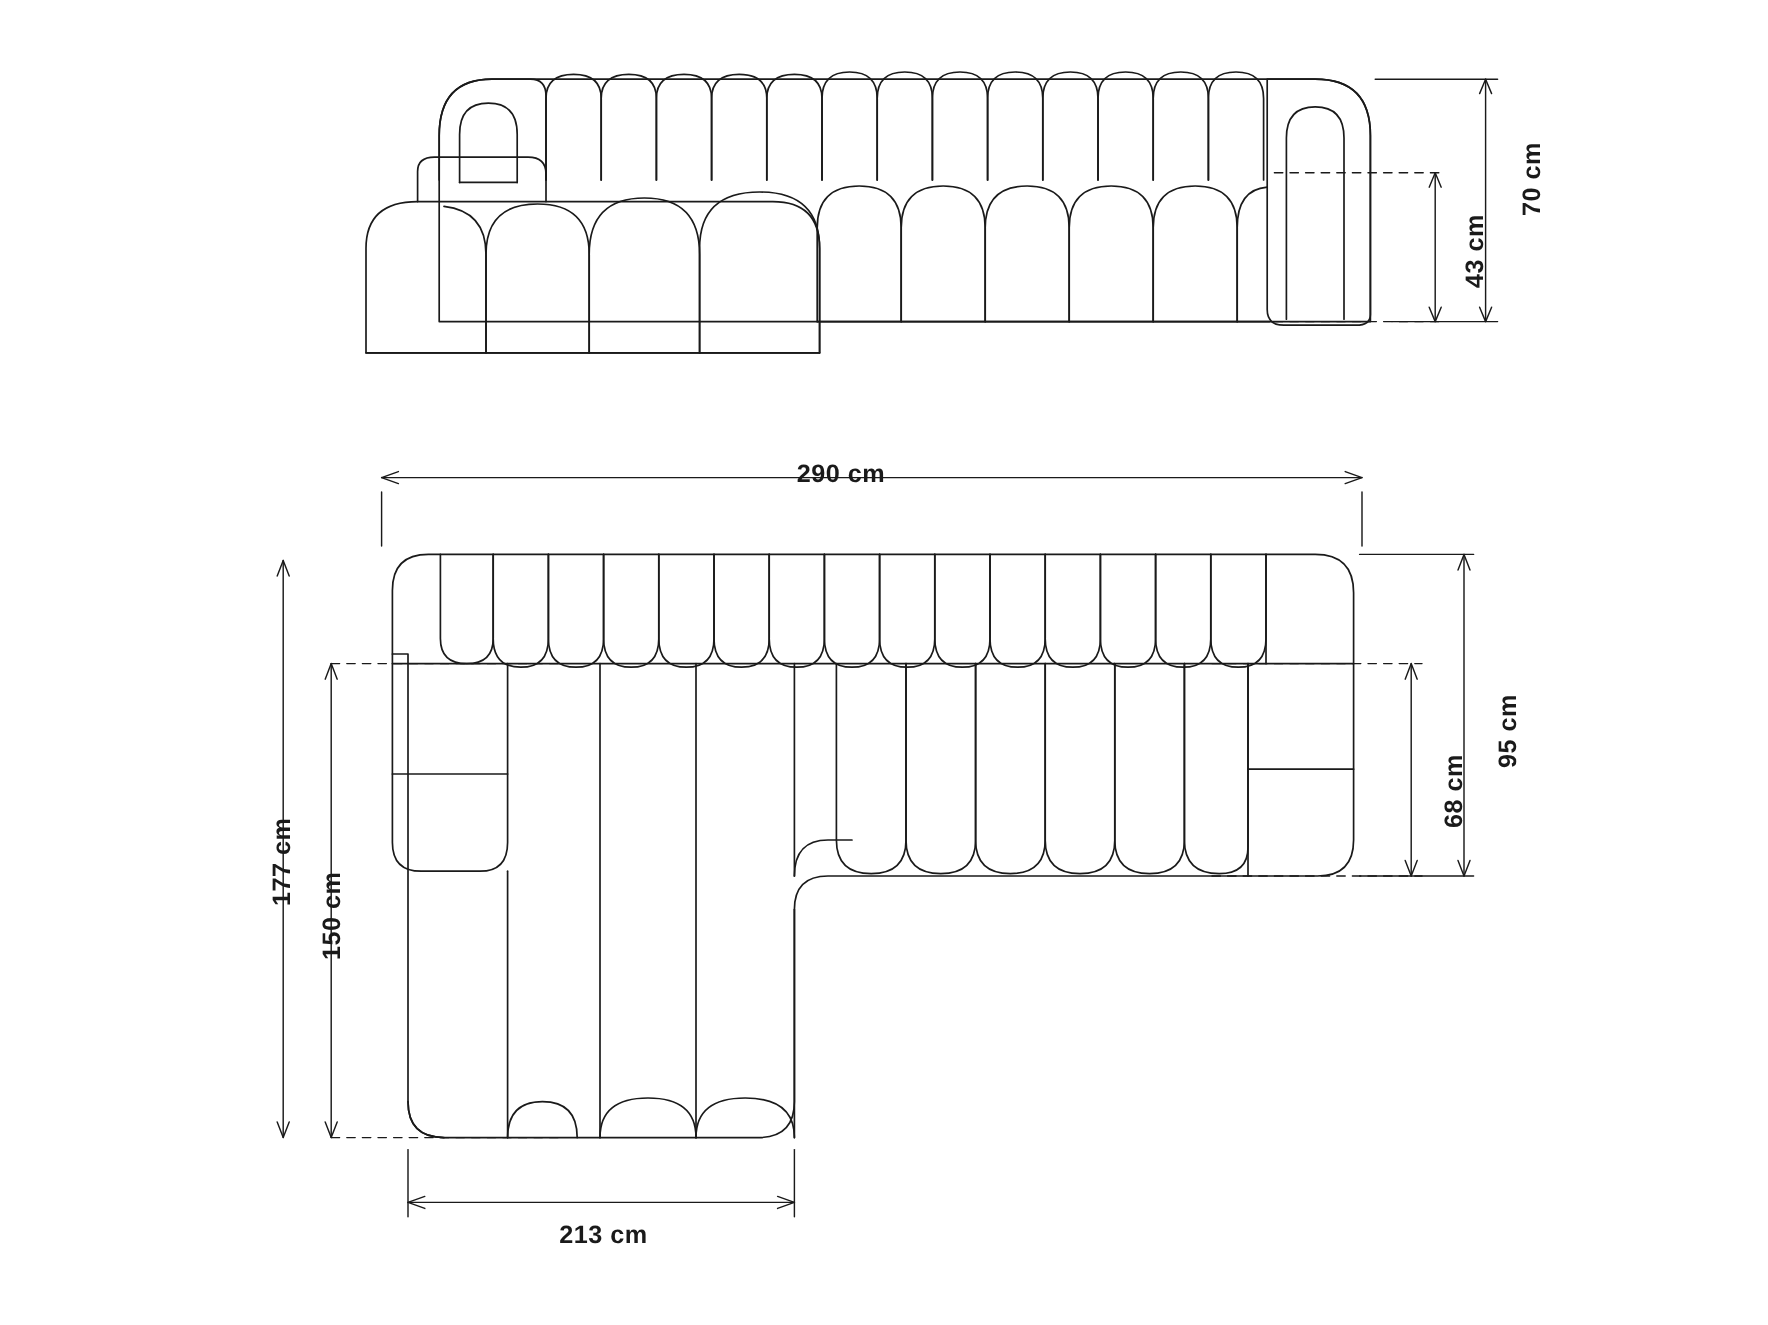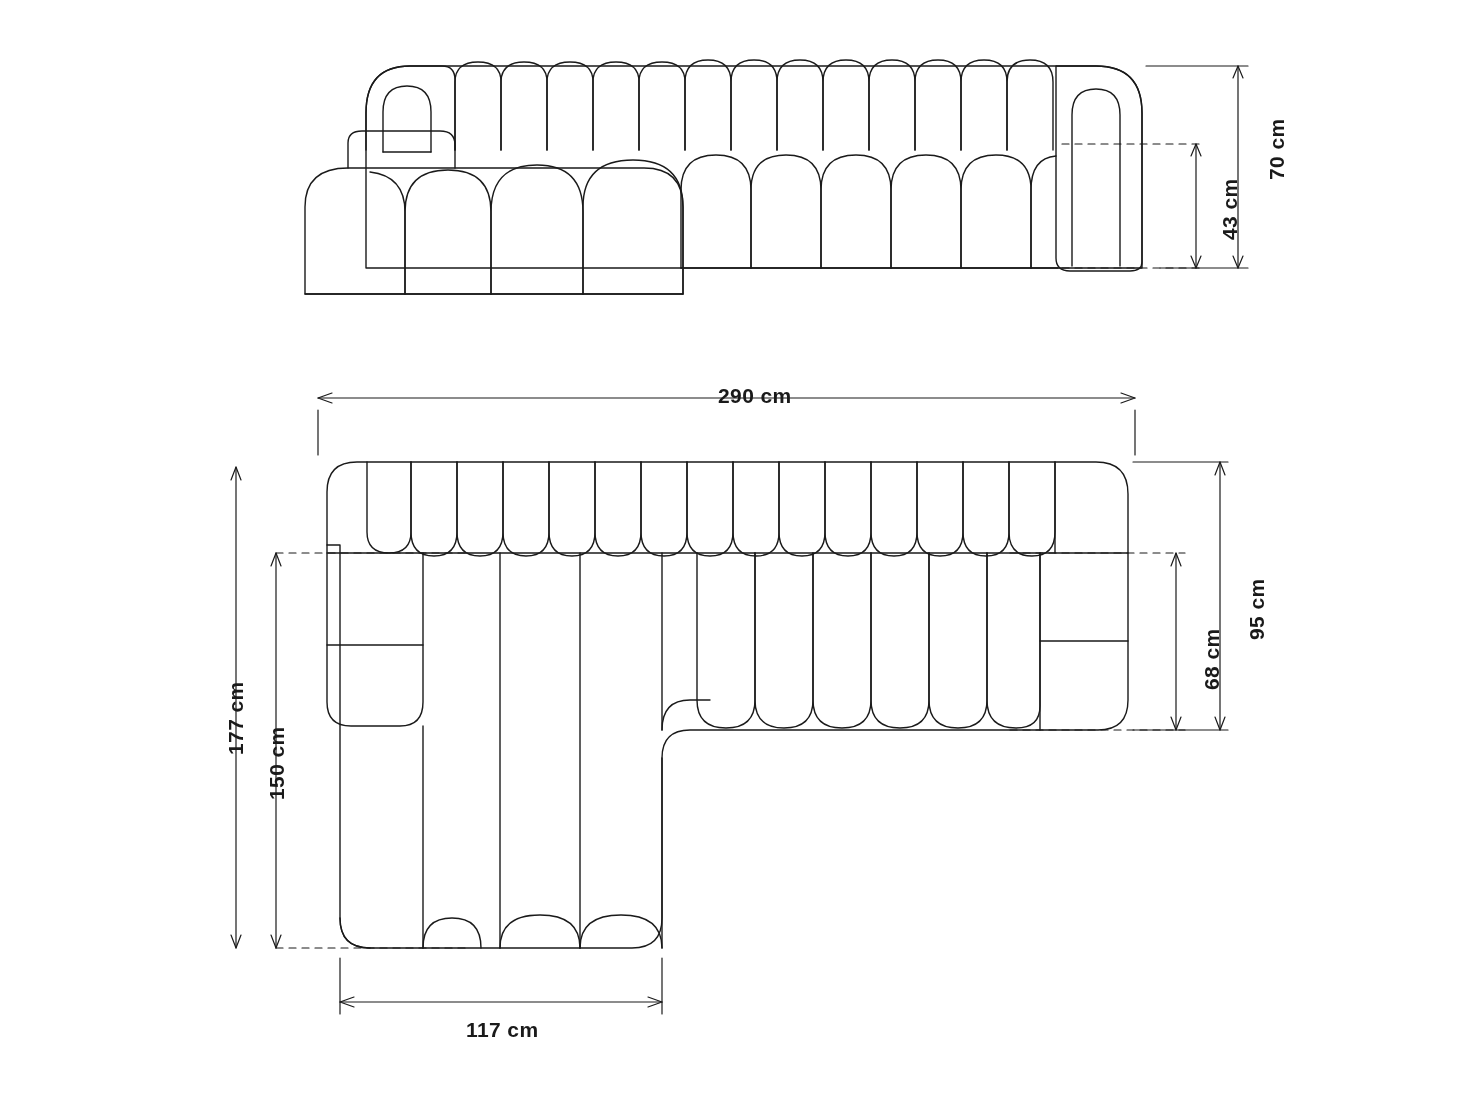--- a/index.html
+++ b/index.html
@@ -195,25 +195,25 @@
         <path d="M1176 730 L1171 717 M1176 730 L1181 717"></path>
       </g>
 
     </g>
   </svg>
 
   <div class="dimtext vert" style="left:1265px; top:180px; transform: rotate(-90deg);">70 cm</div>
 
   <div class="dimtext vert" style="left:1218px; top:240px; transform: rotate(-90deg);">43 cm</div>
 
-  <div class="dimtext" style="left:718px; top:384px;">290 cm</div>
+  <div class="dimtext" style="left:664px; top:384px;">290 cm</div>
 
   <div class="dimtext vert" style="left:224px; top:755px; transform: rotate(-90deg);">177 cm</div>
 
   <div class="dimtext vert" style="left:265px; top:800px; transform: rotate(-90deg);">150 cm</div>
 
-  <div class="dimtext" style="left:466px; top:1018px;">117 cm</div>
+  <div class="dimtext" style="left:466px; top:1018px;">213 cm</div>
 
   <div class="dimtext vert" style="left:1245px; top:640px; transform: rotate(-90deg);">95 cm</div>
 
   <div class="dimtext vert" style="left:1200px; top:690px; transform: rotate(-90deg);">68 cm</div>
 
 </div>
 
 </body></html>

